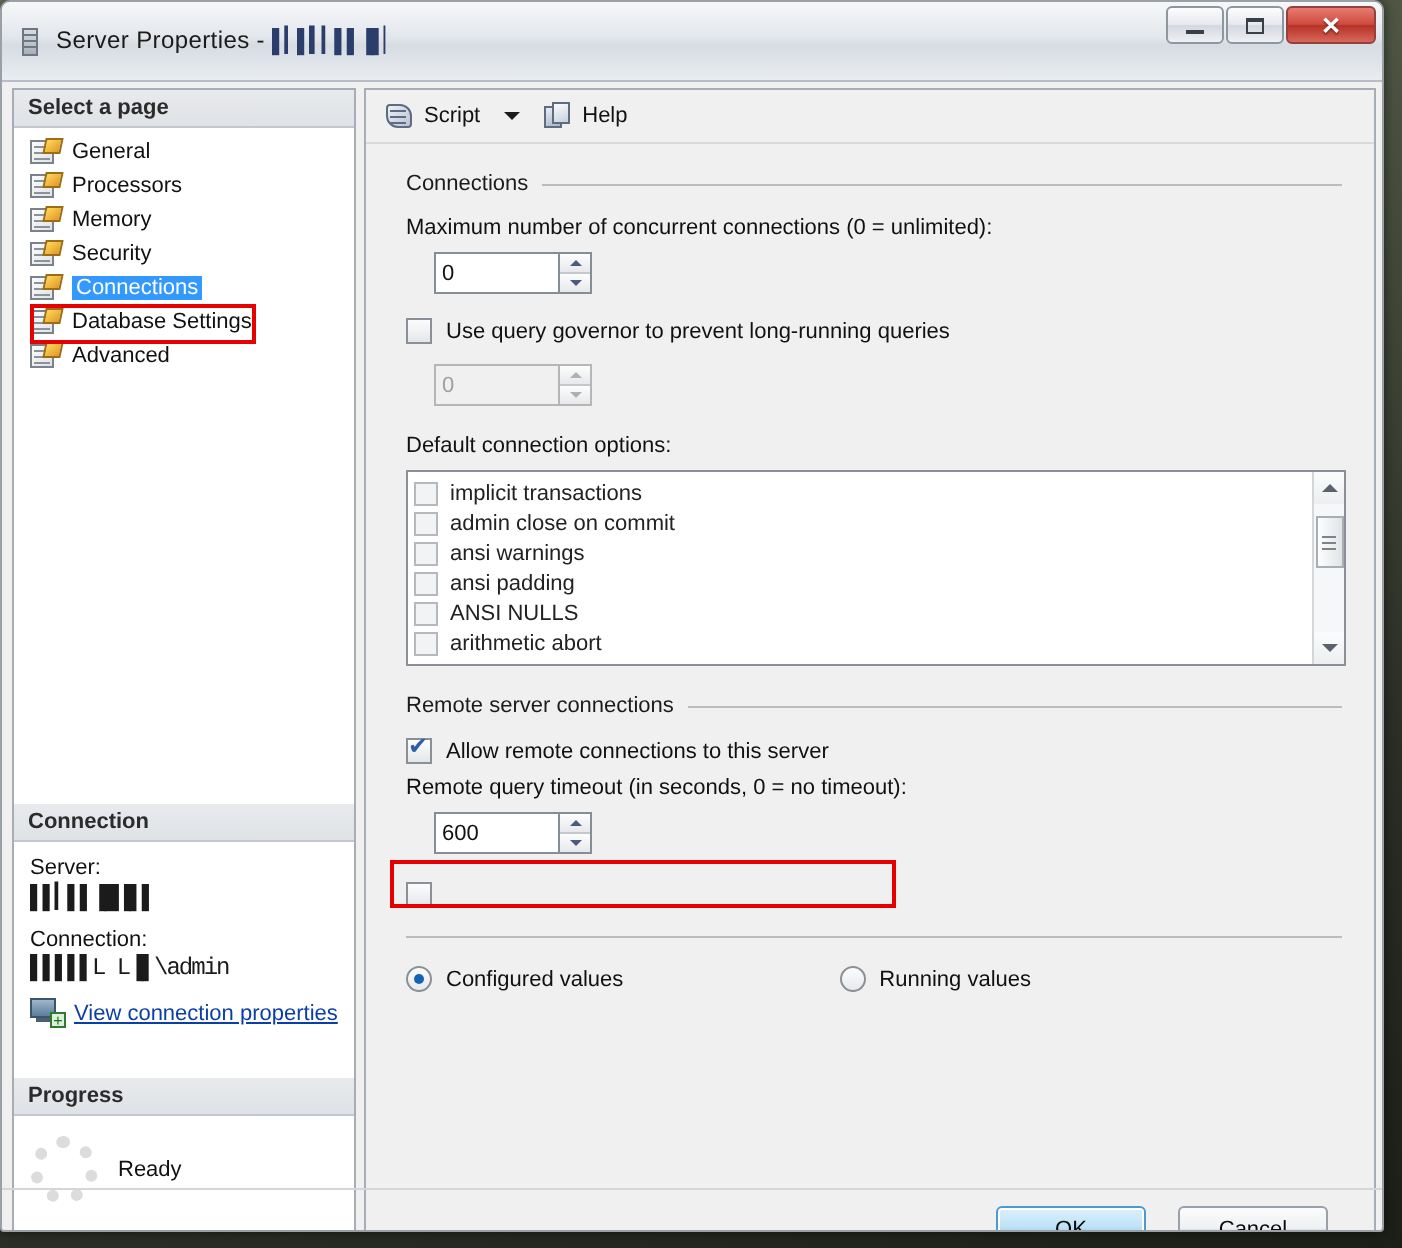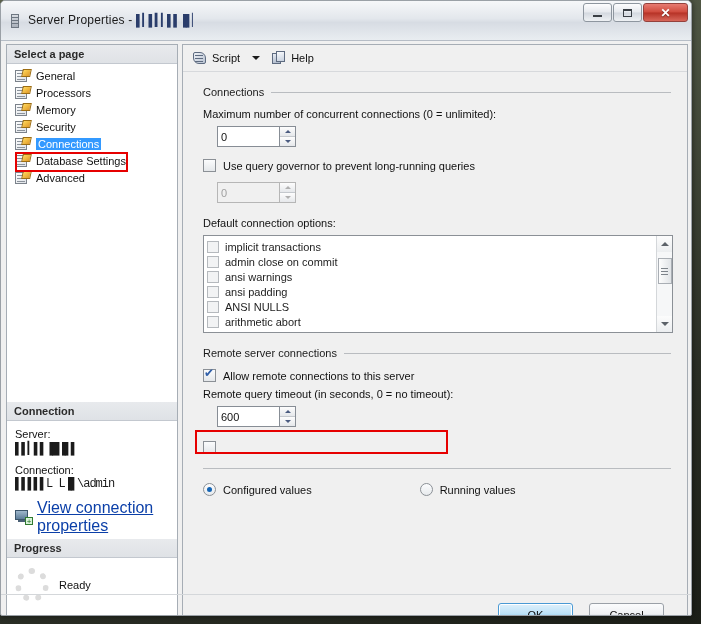--- a/index.html
+++ b/index.html
@@ -138,21 +138,21 @@
   }
   #viewprops { display: flex; align-items: center; margin-top: 2px; }
   #vp-icon { width: 18px; height: 15px; position: relative; margin-right: 4px; flex:0 0 auto; }
   #vp-icon .mon {
     position:absolute; left:0; top:0; width: 13px; height: 10px;
     background: linear-gradient(180deg,#9fb7cc,#5d7d99);
     border: 1px solid #3c556b;
   }
   #vp-icon .base { position:absolute; left:3px; top:10px; width: 7px; height: 2px; background:#4a6075; }
   #vp-icon .plus { position:absolute; right:0; bottom:0; width: 8px; height: 8px; border:1px solid #2f7a2f; color:#1d6e1d; font-size:8px; line-height:7px; text-align:center; background:#d9f2d9;}
-  #vp-link { font-size: 16px; color: #0b3fa8; text-decoration: underline; cursor: pointer; }
+  #vp-link { font-size: 11px; color: #0b3fa8; text-decoration: underline; cursor: pointer; }
 
   #progpanel { position: absolute; left: 0; top: 494px; width: 100%; }
   #prog-body { padding: 10px 8px; display: flex; align-items: center; }
   #spinner {
     width: 34px; height: 34px; border-radius: 50%;
     border: 6px dotted #dcdcdc;
     margin-right: 10px; flex: 0 0 auto;
   }
   #prog-text { font-size: 11px; color: #111; }
 

